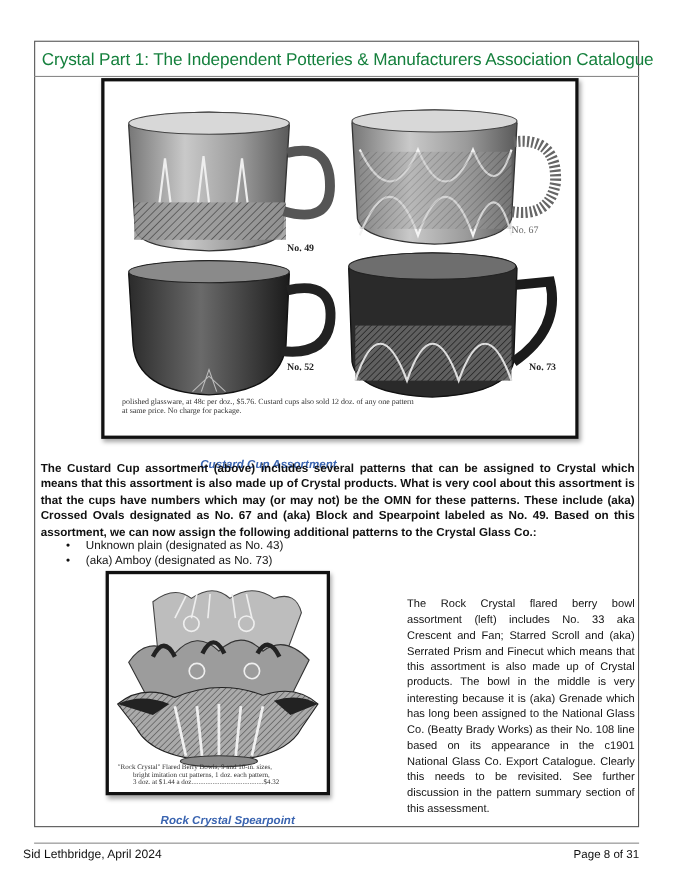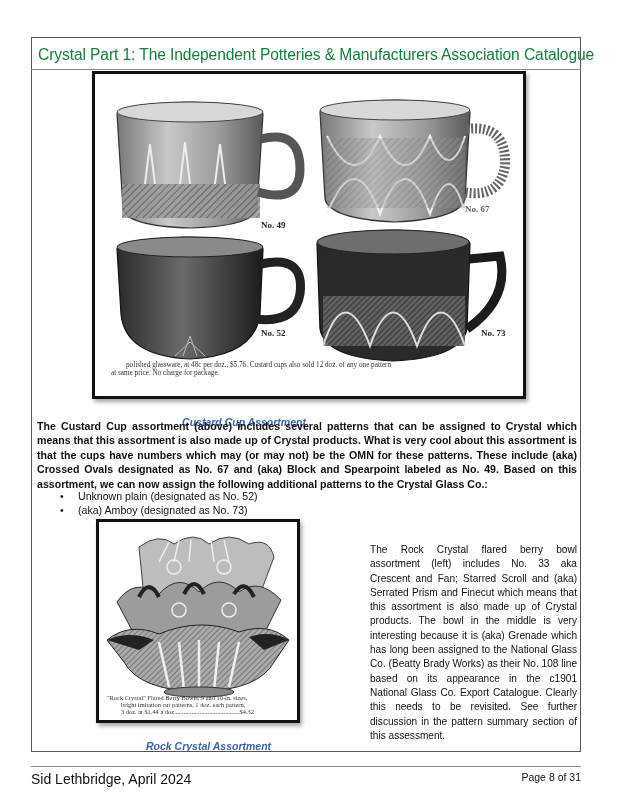--- a/index.html
+++ b/index.html
@@ -16,21 +16,21 @@
     .caption { position:absolute; font-size:10.5px; font-weight:bold; font-style:italic; color:#3a64b0; white-space:nowrap; }
     .cap1 { left:0; width:488px; text-align:center; top:416px; }
     .cap2 { left:146px; top:740px; }
     .para { position:absolute; left:37px; top:419px; width:540px; font-size:10.6px; line-height:14.4px;
             text-align:justify;font-weight:bold; }
     .bullets { position:absolute; left:60px; top:489px; font-size:10.6px; line-height:14.4px; margin:0; padding:0; list-style:none; }
     .bullets li { position:relative; padding-left:18px; }
     .bullets li::before { content:"\2022"; position:absolute; left:0; top:0; }
     .side { position:absolute; left:370px; top:543px; width:207px; font-size:10.1px; line-height:14.3px; text-align:justify; }
     .footer-rule { position:absolute; left:31px; top:766px; width:550px; height:1px; background:#8a8a8a; }
-    .footer-left { position:absolute; left:31px; top:771px; font-size:14px; }
+    .footer-left { position:absolute; left:21px; top:771px; font-size:11px; }
     .footer-right { position:absolute; right:37px; top:771px; font-size:10.5px; }
     .cup-label { position:absolute; font-family:"Liberation Serif", serif; font-weight:bold; font-size:9px; color:#222; }
     .ad-text { position:absolute; font-family:"Liberation Serif", serif; font-size:7.2px; line-height:8px; color:#333; }
     svg { display:block; }
   </style>
 </head>
 <body>
 
 <div class="frame"></div>
 <div class="title">Crystal Part 1: The Independent Potteries &amp; Manufacturers Association Catalogue</div>
@@ -86,32 +86,32 @@
 
     <g>
       <path d="M222 170 Q222 158 298 156 Q375 158 375 170 L372 255 Q366 284 298 287 Q230 284 225 255 Z" fill="#2a2a2a" stroke="#111" stroke-width="1.2"></path>
       <ellipse cx="298" cy="168" rx="76" ry="12" fill="#6e6e6e" stroke="#222"></ellipse>
       <rect x="228" y="222" width="142" height="50" fill="url(#hatch2)" opacity="0.9"></rect>
       <path d="M228 272 Q250 205 275 272 Q298 205 322 272 Q346 205 370 272" stroke="#ddd" stroke-width="2" fill="none"></path>
       <path d="M374 185 L405 182 Q415 225 372 255" stroke="#1b1b1b" stroke-width="9" fill="none"></path>
     </g>
   </svg>
   <div class="cup-label" style="left:166px;top:146px;">No. 49</div>
-  <div class="cup-label" style="left:370px;top:130px;font-weight:bold;color:#666;text-align:center;">No. 67</div>
+  <div class="cup-label" style="left:370px;top:130px;font-weight:normal;color:#666;text-align:center;">No. 67</div>
   <div class="cup-label" style="left:166px;top:254px;">No. 52</div>
   <div class="cup-label" style="left:355px;top:254px;margin-left:31px;">No. 73</div>
-  <div class="ad-text" style="left:16px;top:287px;margin-left:15px;">polished glassware, at 48c per doz., $5.76.   Custard cups also sold 12 doz. of any one pattern</div>
+  <div class="ad-text" style="left:16px;top:287px;">polished glassware, at 48c per doz., $5.76.   Custard cups also sold 12 doz. of any one pattern</div>
   <div class="ad-text" style="left:16px;top:295px;">at same price.   No charge for package.</div>
 </div>
 
 <div class="caption cap1">Custard Cup Assortment</div>
 
 <div class="para">The Custard Cup assortment (above) includes several patterns that can be assigned to Crystal which means that this assortment is also made up of Crystal products.   What is very cool about this assortment is that the cups have numbers which may (or may not) be the OMN for these patterns.  These include (aka) Crossed Ovals designated as No. 67 and (aka) Block and Spearpoint labeled as No. 49.  Based on this assortment, we can now assign the following additional patterns to the Crystal Glass Co.:</div>
 <ul class="bullets">
-  <li>Unknown plain (designated as No. 52)</li>
+  <li>Unknown plain (designated as No. 43)</li>
   <li>(aka) Amboy (designated as No. 73)</li>
 </ul>
 
 <div class="fig fig2">
   <svg width="198" height="198" viewBox="0 0 198 198">
     <defs>
       <pattern id="hatch3" width="4" height="4" patternUnits="userSpaceOnUse" patternTransform="rotate(45)">
         <rect width="4" height="4" fill="#aaa"></rect>
         <line x1="0" y1="0" x2="0" y2="4" stroke="#555" stroke-width="1.2"></line>
       </pattern>
@@ -135,17 +135,17 @@
       <ellipse cx="100" cy="170" rx="35" ry="5" fill="#888" stroke="#333"></ellipse>
     </g>
   </svg>
   <div class="ad-text" style="left:8px;top:172px;font-size:6.4px;line-height:7px;">"Rock Crystal" Flared Berry Bowls, 9 and 10-in. sizes,</div>
   <div class="ad-text" style="left:22px;top:179px;font-size:6.4px;line-height:7px;">bright imitation cut patterns, 1 doz. each pattern,</div>
   <div class="ad-text" style="left:22px;top:186px;font-size:6.4px;line-height:7px;">3 doz. at $1.44 a doz.........................................$4.32</div>
 </div>
 
 <div class="side">The Rock Crystal flared berry bowl assortment (left) includes No. 33 aka Crescent and Fan; Starred Scroll and (aka) Serrated Prism and Finecut which means that this assortment is also made up of Crystal products.   The bowl in the middle is very interesting because it is (aka) Grenade which has long been assigned to the National Glass Co. (Beatty Brady Works) as their No. 108 line based on its appearance in the c1901 National Glass Co. Export Catalogue.  Clearly this needs to be revisited. See further discussion in the pattern summary section of this assessment.</div>
 
-<div class="caption cap2">Rock Crystal Assortment</div>
+<div class="caption cap2">Rock Crystal Spearpoint</div>
 
 <div class="footer-rule"></div>
 <div class="footer-left">Sid Lethbridge, April 2024</div>
 <div class="footer-right">Page 8 of 31</div>
 
 </body></html>

